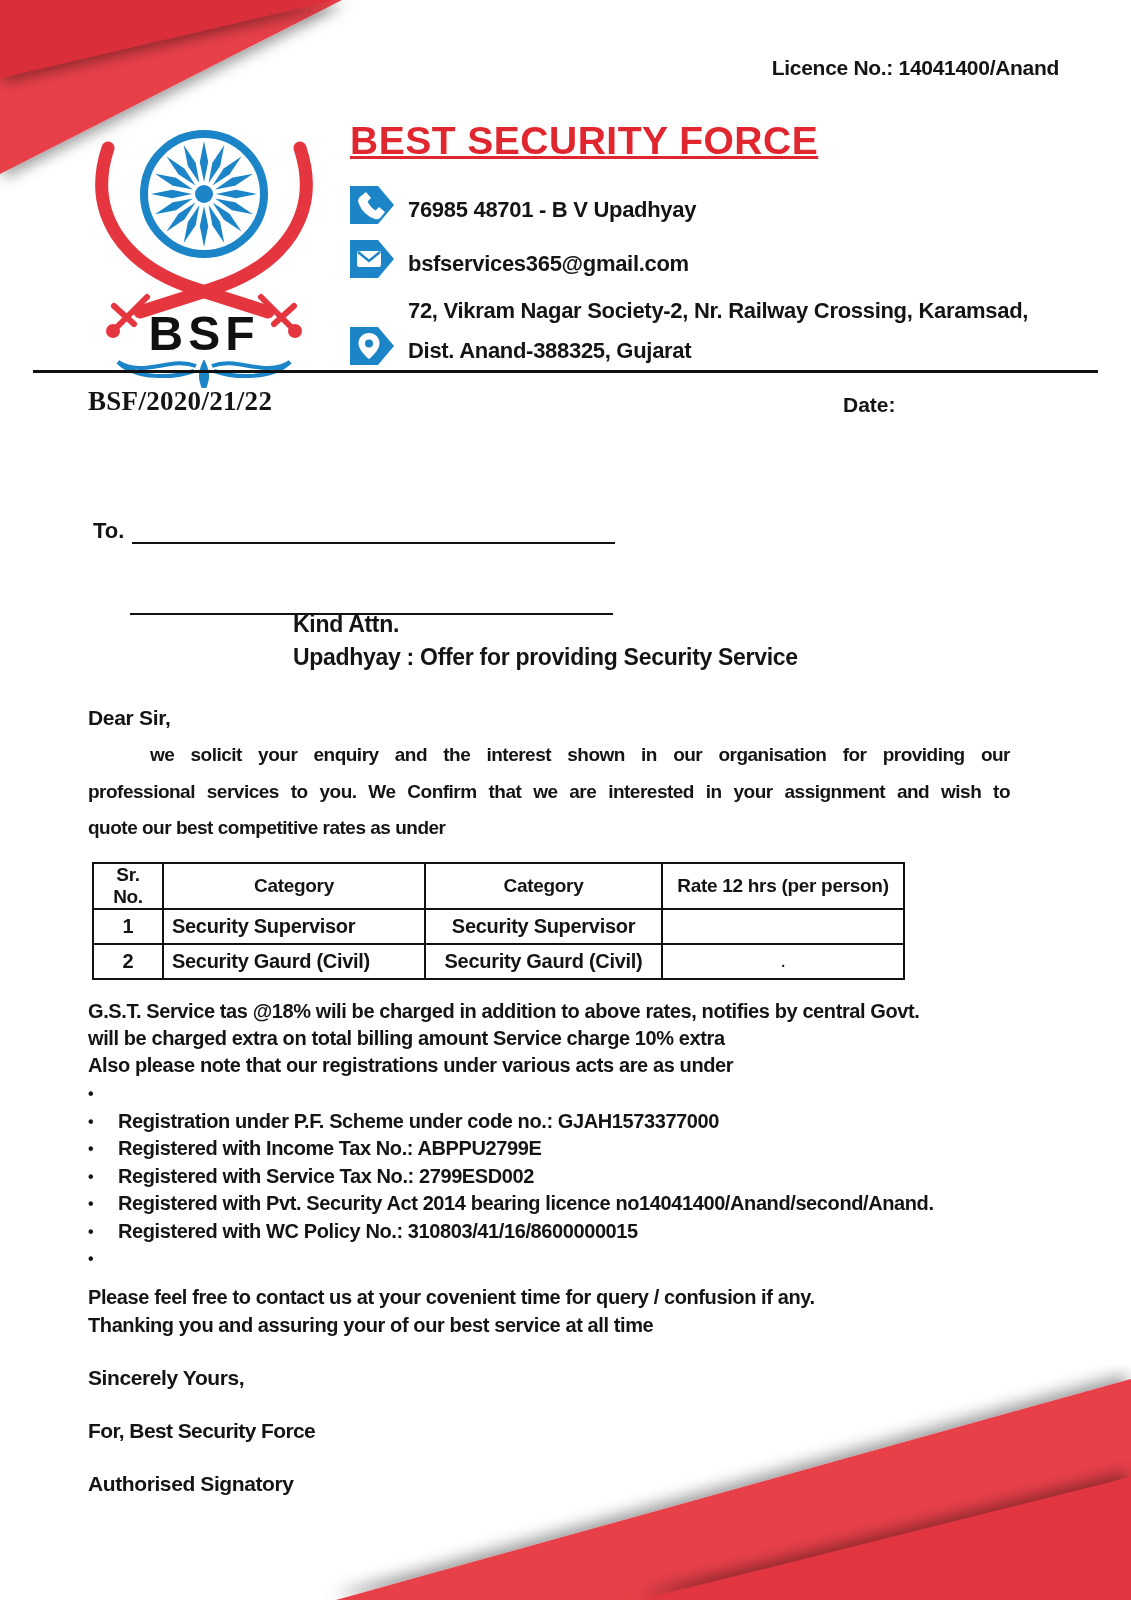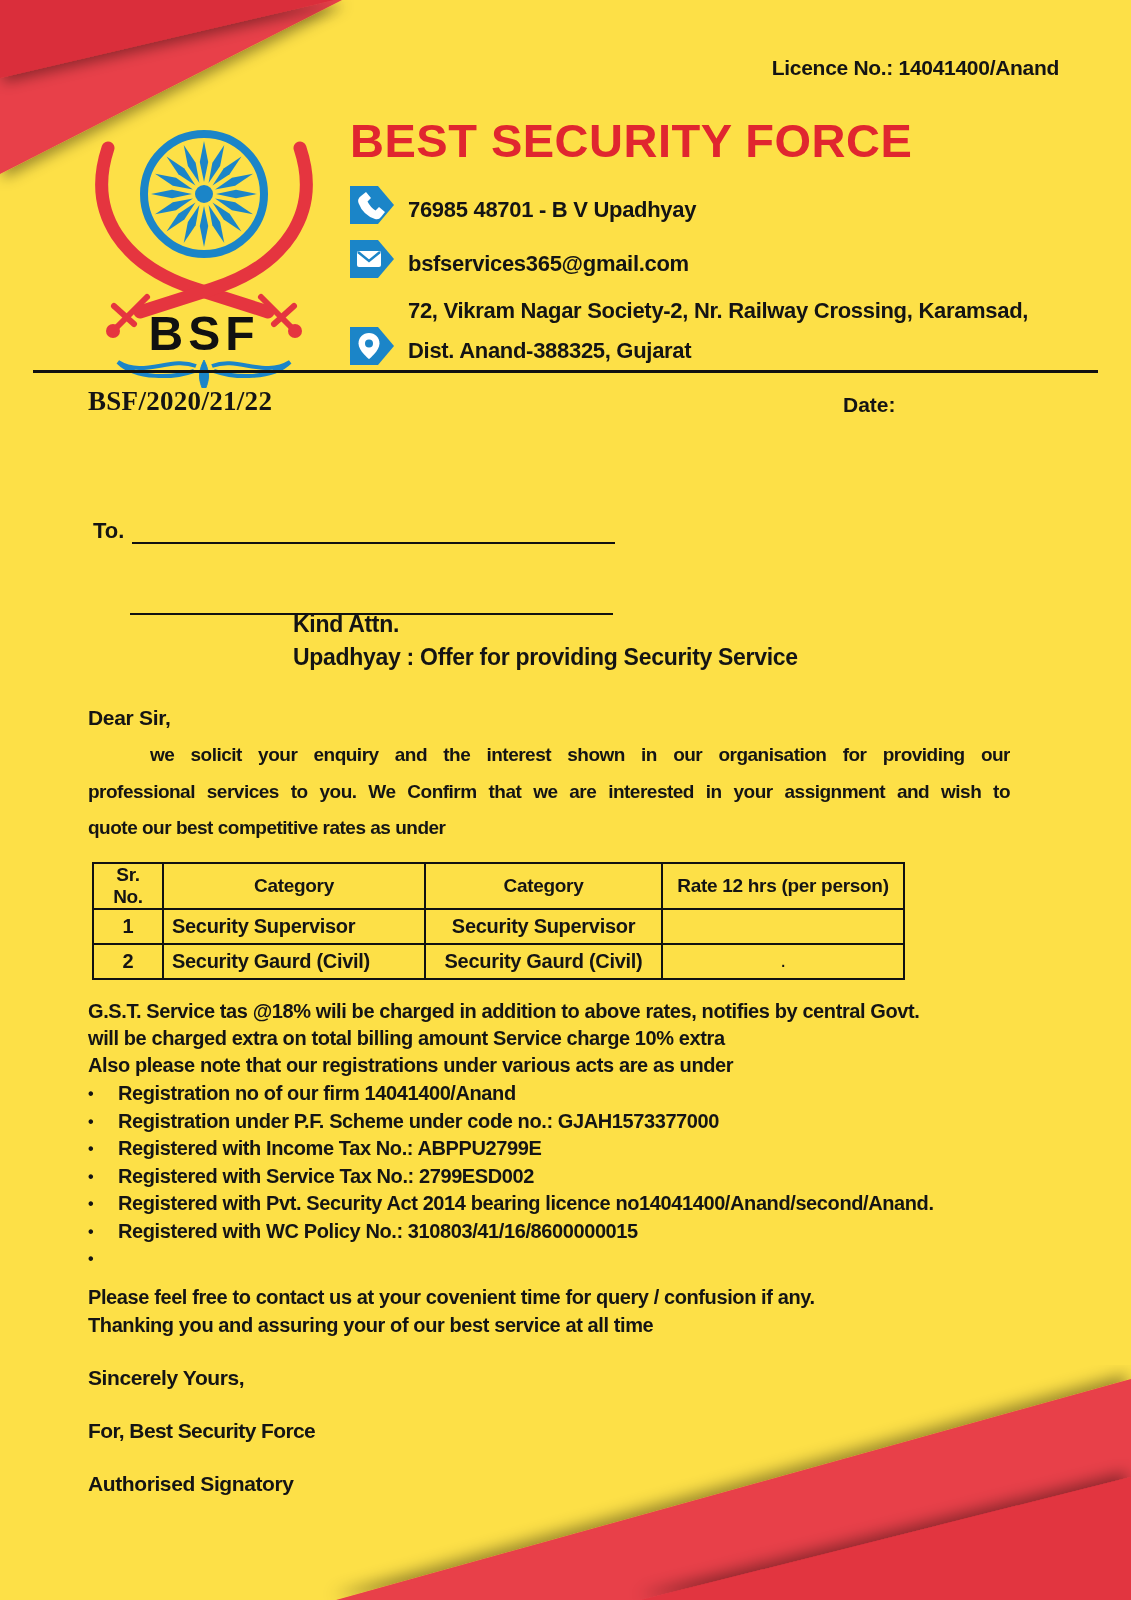--- a/index.html
+++ b/index.html
@@ -1,39 +1,39 @@
 <!DOCTYPE html>
 <html><head>
 <meta charset="utf-8">
 <style>
   html,body { margin:0; padding:0; background:#e9e9e9; }
   .page {
     position:relative;
     width:1131px; height:1600px;
     margin:0 auto;
-    background:#fde047;
+    background:#ffffff;
     overflow:hidden;
     font-family:"Liberation Sans", sans-serif;
     font-weight:700;
     color:#141414;
   }
   
   .ribbon-tl { position:absolute; top:0; left:0; }
   .ribbon-br { position:absolute; bottom:0; right:0; }
   
   .licence {
     position:absolute; top:56px; right:72px;
     font-size:21px; letter-spacing:-0.3px;
     color:#141414;
   }
   .logo { position:absolute; top:98px; left:78px; }
   .head-info { position:absolute; left:350px; top:112px; width:740px; }
   .company-name {
-    font-size:47px; line-height:58px; letter-spacing:0.5px;
-    color:#E0262F; white-space:nowrap;
+    font-size:39px; line-height:58px; letter-spacing:0.5px;
+    color:#E0262F; white-space:nowrap;text-decoration:underline;
   }
   .contact-row { display:flex; align-items:flex-end; margin-top:15px; }
   .contact-row .badge { flex:0 0 auto; margin-right:14px; margin-top:1px; }
   .contact-text { font-size:22px; line-height:28px; letter-spacing:-0.3px; padding-top:6px; }
   .contact-text.addr { padding-top:4px; }
   .addr-line2 { margin-top:12px; }
   .divider {
     position:absolute; left:33px; right:33px; top:370px;
     height:3px; background:#111;
   }
@@ -244,21 +244,20 @@
 
   <div class="notes">
     <div>G.S.T. Service tas @18% wili be charged in addition to above rates, notifies by central Govt.</div>
     <div>will be charged extra on total billing amount Service charge 10% extra</div>
     <div>Also please note that our registrations under various acts are as under</div>
   </div>
 
   <ul class="bullets">
     <li>
         <span class="dot">•</span>
-        <span>Registration no of our firm 14041400/Anand</span>
       </li>
     <li>
         <span class="dot">•</span>
         <span>Registration under P.F. Scheme under code no.: GJAH1573377000</span>
       </li>
     <li>
         <span class="dot">•</span>
         <span>Registered with Income Tax No.: ABPPU2799E</span>
       </li>
     <li>

